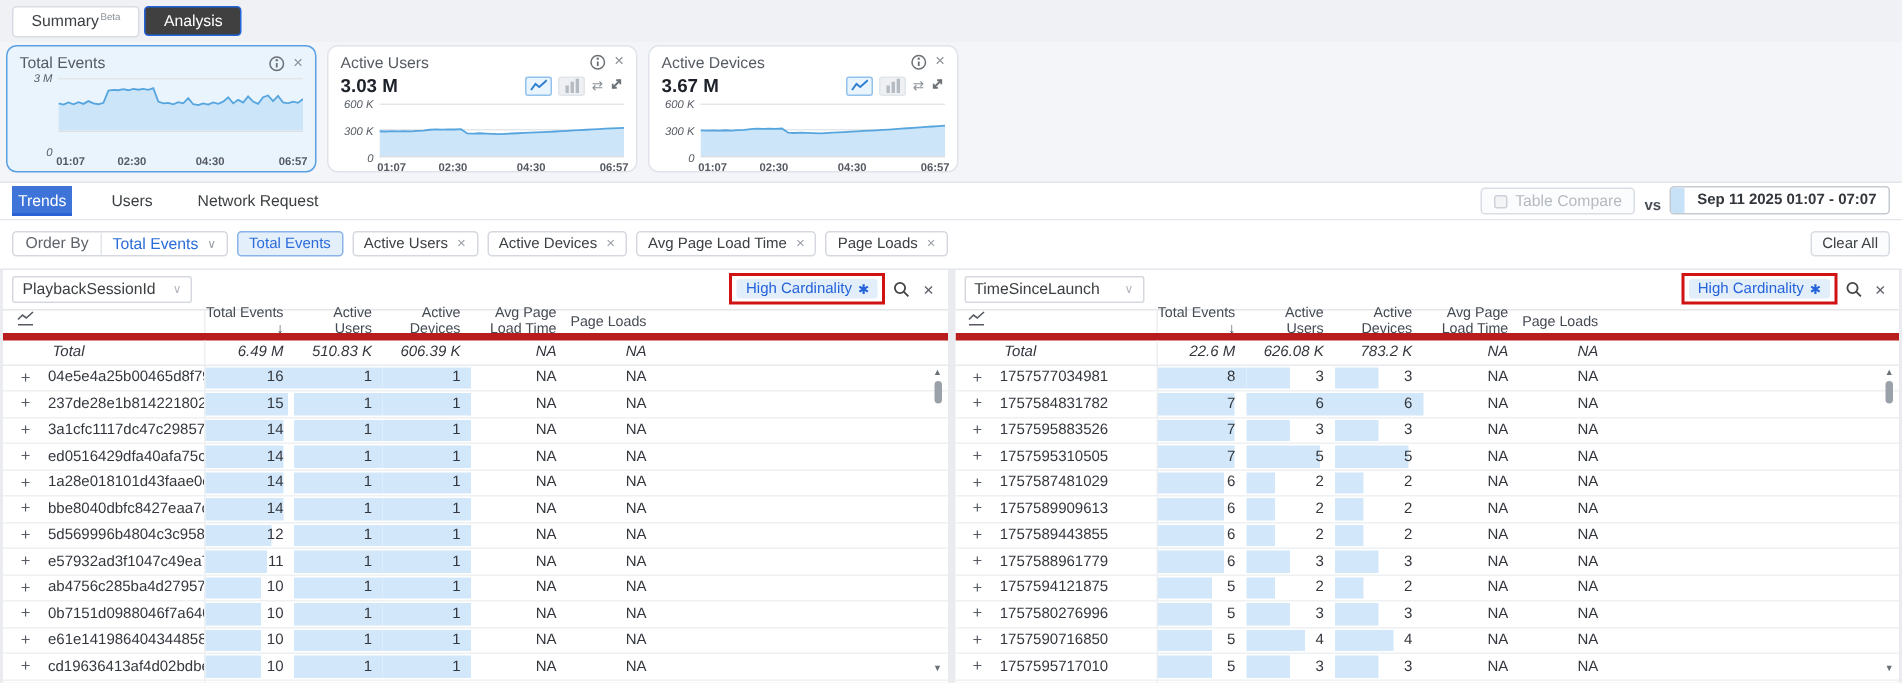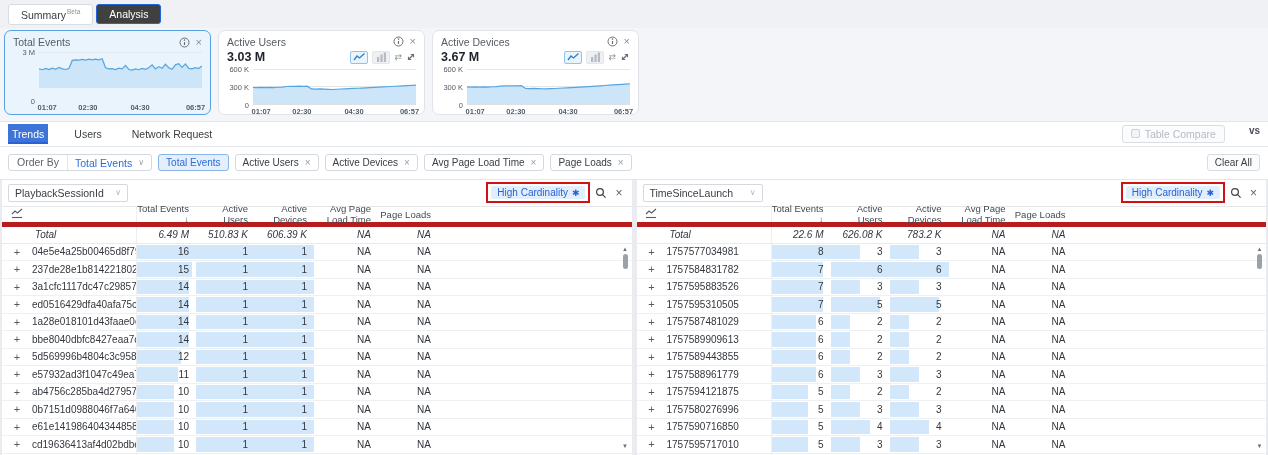--- a/index.html
+++ b/index.html
@@ -27,34 +27,34 @@
   .icon-close-card { color:#8a9097; font-size:11px; line-height:9px; cursor:pointer; }
   .card-row2 { display:flex; align-items:center; height:17px; margin-top:1px; }
   .card-value { font-size:12.5px; font-weight:bold; color:#1d2129; flex:1; }
   .metric-icons { display:flex; align-items:center; gap:4px; }
   .micon { width:18px; height:13px; border-radius:2px; display:flex; align-items:center; justify-content:center; cursor:pointer; }
   .micon.sel { background:#eaf4fd; border:1px solid #92c1ec; }
   .micon.dis { background:#eef0f3; border:1px solid #e2e5e9; }
   .icon-compare { font-size:9px; color:#8a9097; cursor:pointer; }
   .chart-zone { display:flex; flex:1; margin-top:3px; }
   .yaxis { width:26px; position:relative; font-size:7.5px; color:#565b63; }
-  .ytick { position:absolute; right:4px; transform:translateY(-45%); white-space:nowrap; }
+  .ytick { position:absolute; right:4px; transform:translateY(-45%); white-space:nowrap;font-style:italic; }
   .plot { flex:1; position:relative; height:36px; border-bottom:1px solid #dcdfe4; }
   .gridline { position:absolute; left:0; right:0; height:1px; background:#e4e7ea; }
   svg.chart { position:absolute; left:0; top:0; width:100%; height:100%; display:block; }
   .area-path { fill:#cde5f8; }
   .line-path { fill:none; stroke:#56a5de; stroke-width:1.2; }
   .xaxis { height:11px; margin-left:26px; position:relative; font-size:7.5px; color:#565b63; }
   .xtick { position:absolute; top:2px; transform:translateX(-50%); white-space:nowrap;font-weight:bold; }
 
   
   .navrow { display:flex; align-items:center; padding:0 8px; height:25px; border-bottom:1px solid #e3e6ea; background:#fff; }
   .navtab { font-size:10.5px; color:#3c4043; margin-right:22px; padding:4px 4px; cursor:pointer; }
   .navtab.active { background:#3e74d8; color:#fff; border-bottom:2px solid #2a62d4; padding-bottom:2px; }
-  .nav-right { margin-left:auto; display:flex; align-items:flex-start; gap:24px; }
+  .nav-right { margin-left:auto; display:flex; align-items:flex-end; gap:6px; }
   .tc-btn { display:flex; align-items:center; gap:5px; border:1px solid #dadde3; background:#fbfcfd; border-radius:3px; padding:2px 8px; font-size:10.5px; color:#b6bac1; cursor:default; }
   .tc-box { width:9px; height:9px; border:1px solid #cdd1d8; border-radius:2px; background:#f2f4f6; }
   .vs { font-size:10px; font-weight:bold; color:#4a4f57; }
   .date-chip { display:flex; align-items:stretch; border:1px solid #c5cad1; border-radius:3px; overflow:hidden; background:#fff; cursor:pointer; }
   .date-accent { width:9px; background:#c7e1f7; }
   .date-text { padding:3px 8px; font-size:10px; font-weight:bold; color:#33373d; }
 
   
   .orderrow { display:flex; align-items:center; gap:6px; padding:16px 8px; height:23px; border-bottom:1px solid #e3e6ea; background:#fff; }
   .ob-group { display:flex; align-items:center; border:1px solid #d5d9df; border-radius:3px; height:17px; background:#fff; }
@@ -284,20 +284,24 @@
 <div class="navrow">
   <span class="navtab active">Trends</span>
   <span class="navtab">Users</span>
   <span class="navtab">Network Request</span>
   <span class="nav-right">
     <span class="tc-btn">
       <span class="tc-box"></span>
       <span>Table Compare</span>
     </span>
     <span class="vs">vs</span>
+    <span class="date-chip">
+      <span class="date-accent"></span>
+      <span class="date-text">Sep 11 2025 01:07 - 07:07</span>
+    </span>
   </span>
 </div>
 
 <div class="orderrow">
   <span class="ob-group">
     <span class="ob-label">Order By</span>
     <span class="ob-select">
       <span>Total Events</span>
       <span class="ob-caret">∨</span>
     </span>

